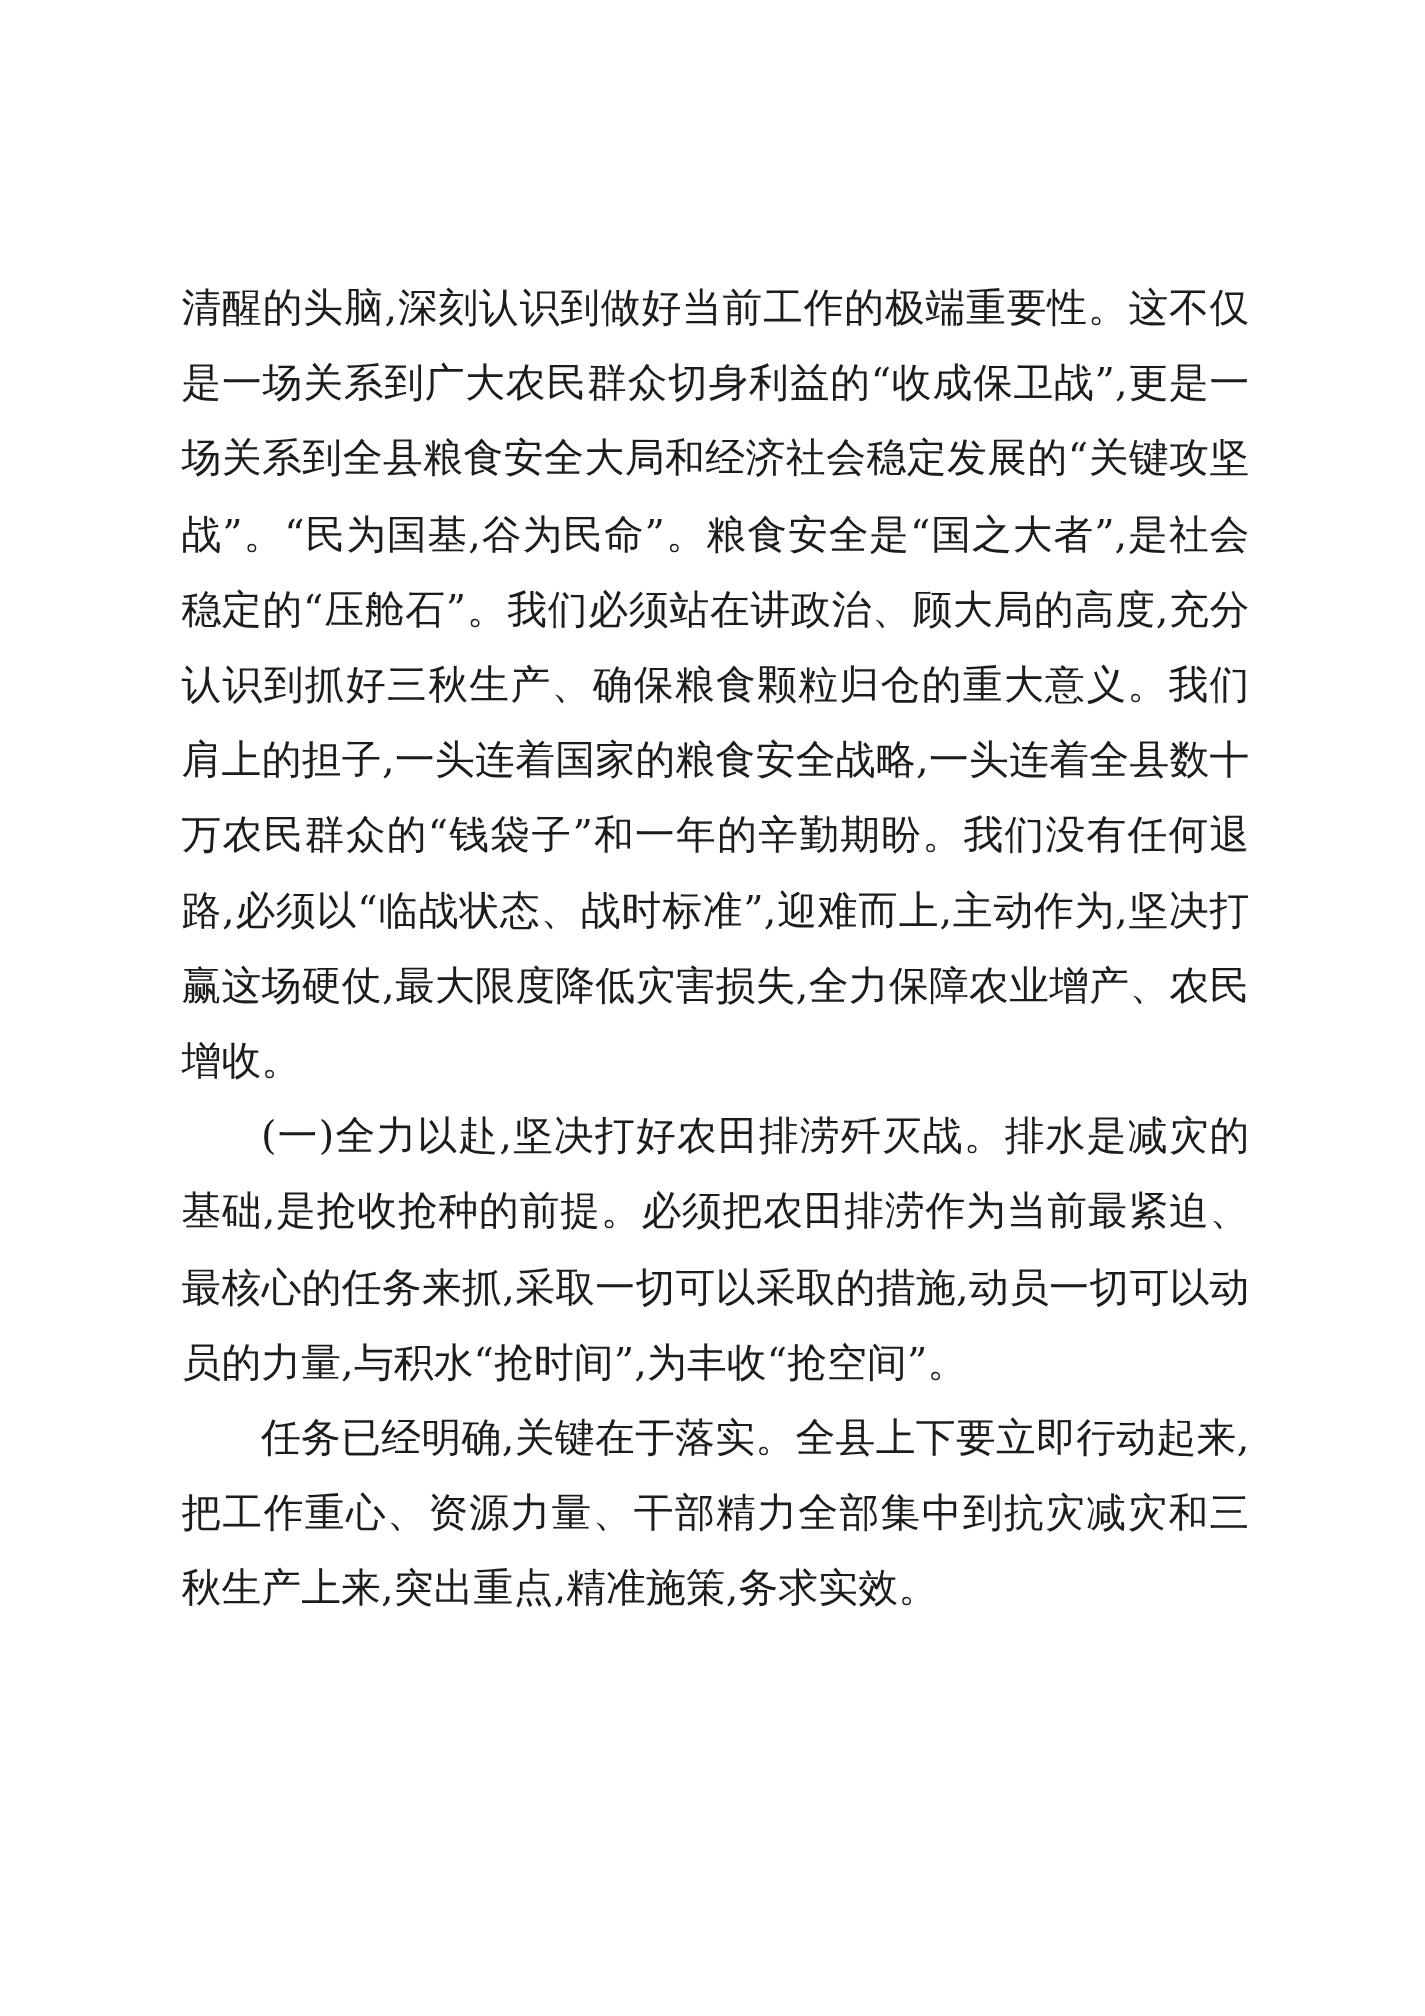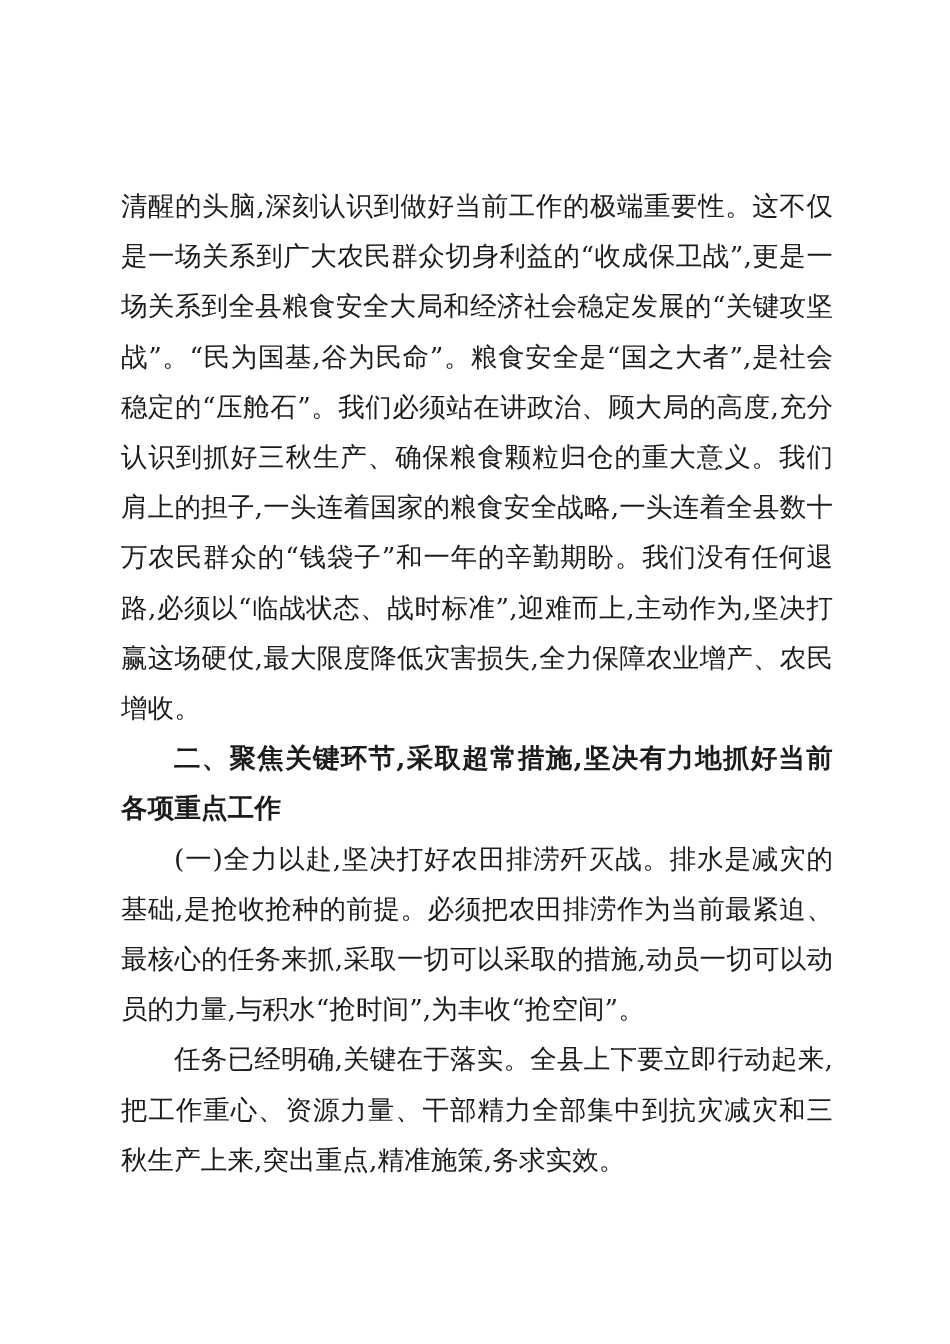--- a/index.html
+++ b/index.html
@@ -86,21 +86,20 @@
 </style>
 </head>
 <body>
 
 <div class="page">
 
   <div class="doc-body">
 
     <p class="para cont">清醒的头脑,深刻认识到做好当前工作的极端重要性。这不仅是一场关系到广大农民群众切身利益的“收成保卫战”,更是一场关系到全县粮食安全大局和经济社会稳定发展的“关键攻坚战”。“民为国基,谷为民命”。粮食安全是“国之大者”,是社会稳定的“压舱石”。我们必须站在讲政治、顾大局的高度,充分认识到抓好三秋生产、确保粮食颗粒归仓的重大意义。我们肩上的担子,一头连着国家的粮食安全战略,一头连着全县数十万农民群众的“钱袋子”和一年的辛勤期盼。我们没有任何退路,必须以“临战状态、战时标准”,迎难而上,主动作为,坚决打赢这场硬仗,最大限度降低灾害损失,全力保障农业增产、农民增收。</p>
 
-    <p class="heading">二、聚焦关键环节,采取超常措施,坚决有力地抓好当前各项重点工作</p>
 
     <p class="para indent sub">(一)全力以赴,坚决打好农田排涝歼灭战。排水是减灾的基础,是抢收抢种的前提。必须把农田排涝作为当前最紧迫、最核心的任务来抓,采取一切可以采取的措施,动员一切可以动员的力量,与积水“抢时间”,为丰收“抢空间”。</p>
 
     <p class="para indent">任务已经明确,关键在于落实。全县上下要立即行动起来,把工作重心、资源力量、干部精力全部集中到抗灾减灾和三秋生产上来,突出重点,精准施策,务求实效。</p>
 
   </div>
 
   <div class="page-tail"></div>
 
 </div>

